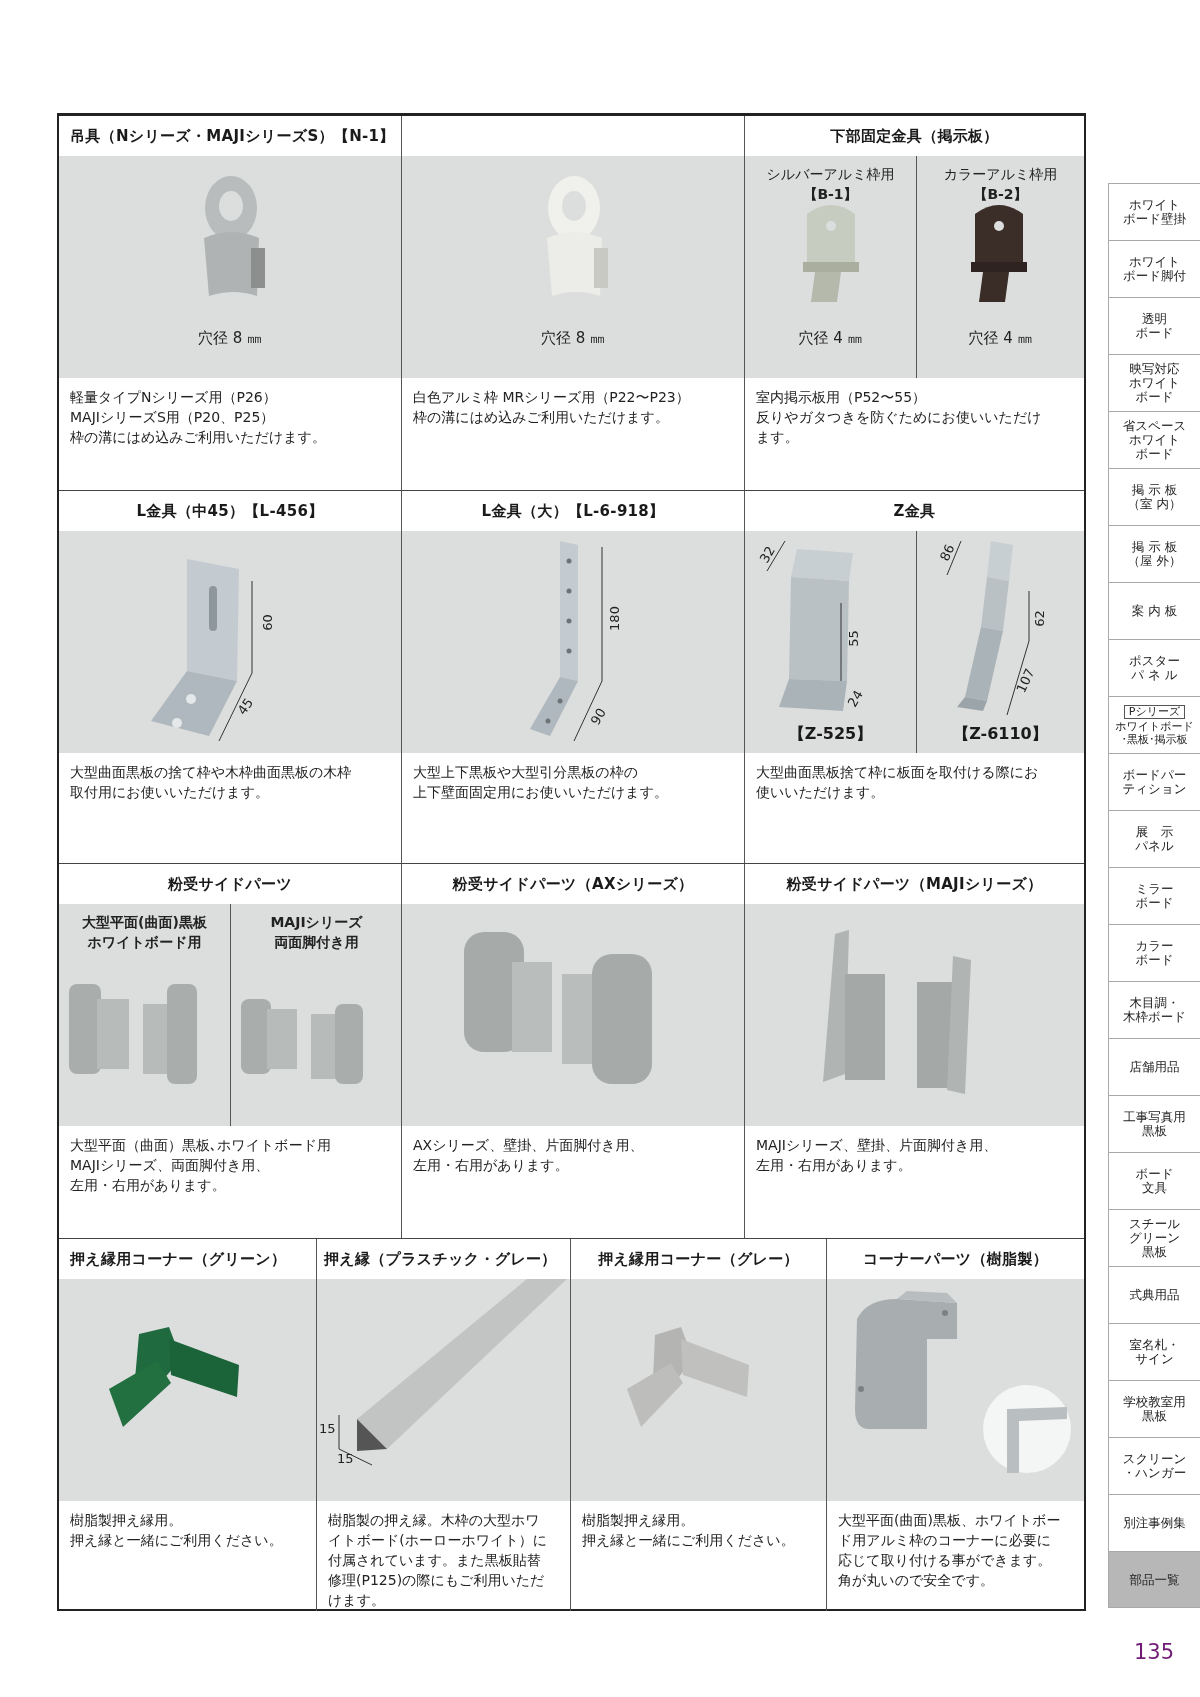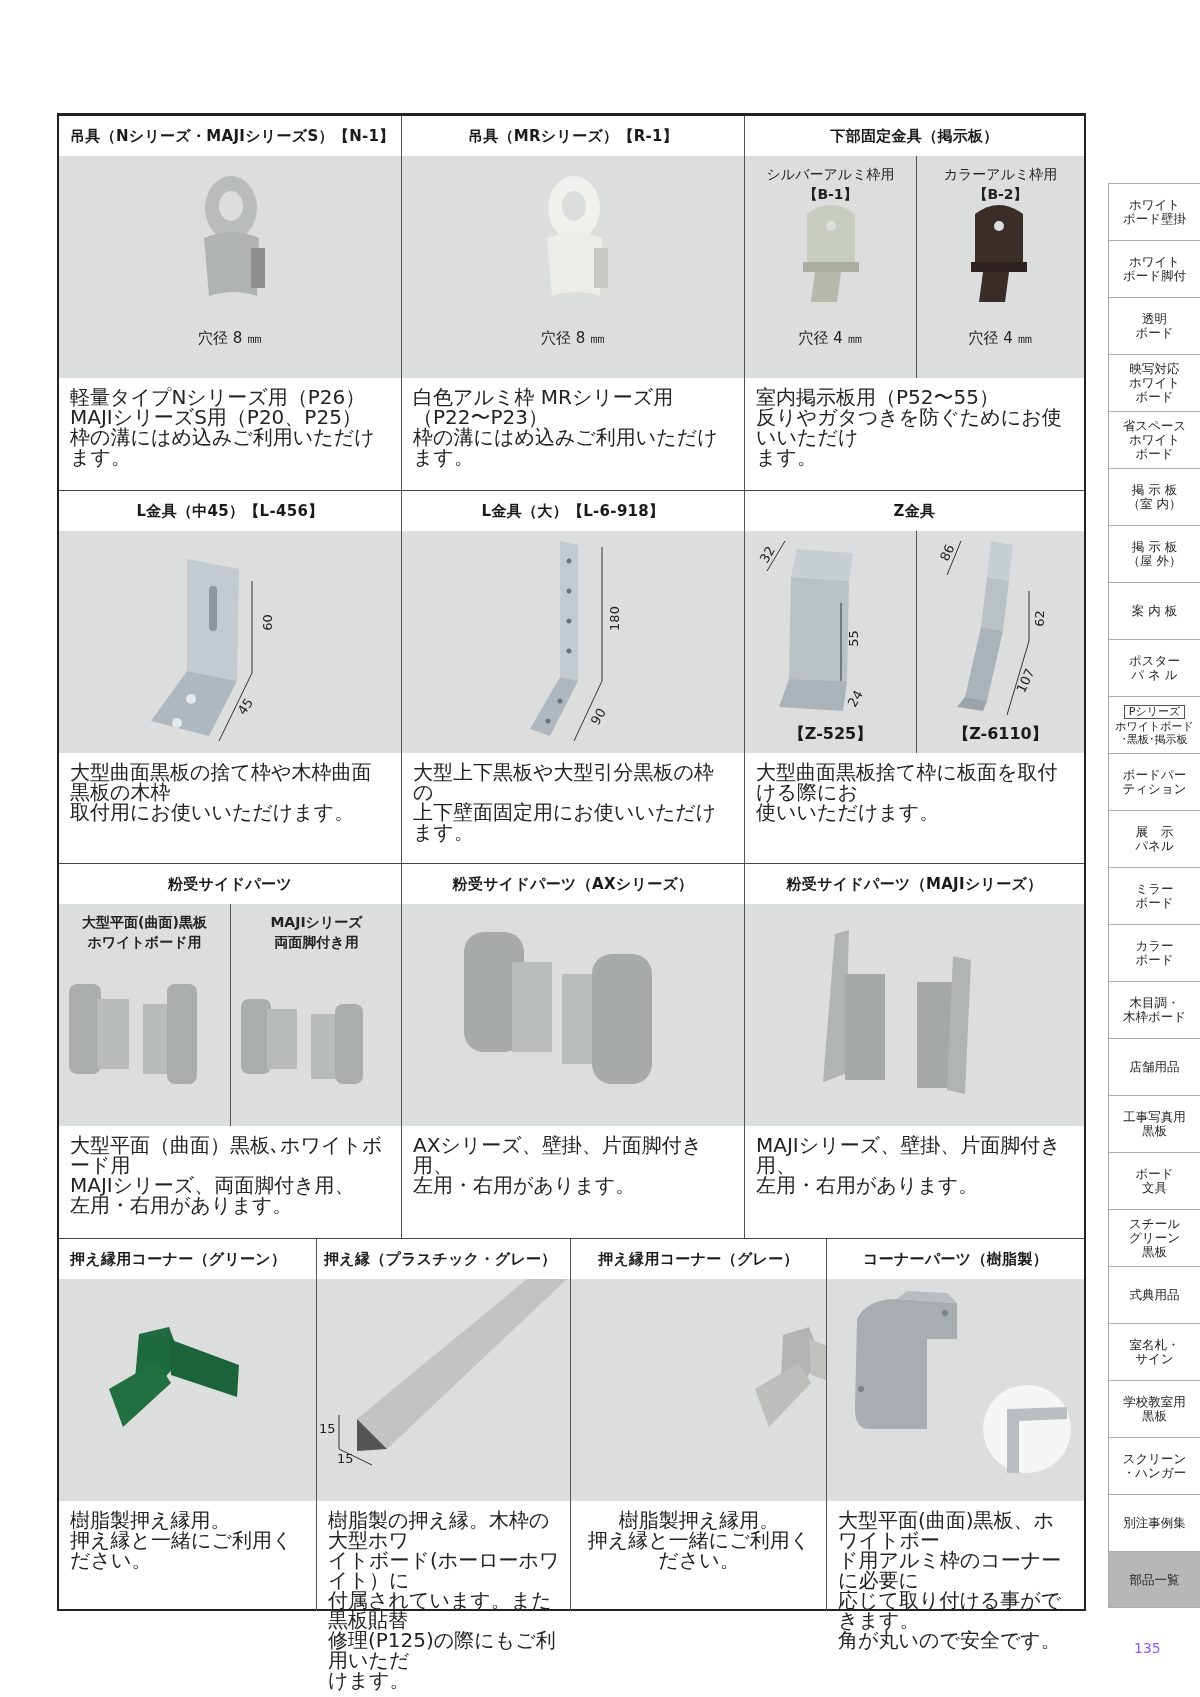--- a/index.html
+++ b/index.html
@@ -5,36 +5,36 @@
   html, body { margin:0; padding:0; }
   body { width:1200px; height:1697px; background:#fff; position:relative; font-family:"DejaVu Sans", "Liberation Sans", sans-serif; color:#1a1a1a; overflow:hidden; }
   .table { position:absolute; left:57px; top:113px; width:1029px; height:1498px; border:2px solid #222; border-top-width:3px; box-sizing:border-box; }
   .row { position:absolute; left:0; width:100%; border-bottom:1.5px solid #444; box-sizing:border-box; }
   .row:last-child { border-bottom:none; }
   .cell { position:absolute; top:0; bottom:0; border-right:1px solid #555; box-sizing:border-box; }
   .cell.last { border-right:none; }
   .hdr { position:absolute; left:0; right:0; top:0; height:40px; display:flex; align-items:center; justify-content:center; font-weight:bold; font-size:15px; letter-spacing:0.3px; white-space:nowrap; }
   .hdr.left { justify-content:flex-start; padding-left:11px; }
   .img { position:absolute; left:0; right:0; top:40px; height:222px; background:#dcdddd; overflow:hidden; }
-  .desc { position:absolute; left:0; right:0; top:262px; bottom:0; padding:9px 10px 0 11px; font-size:20px; line-height:20px; color:#222; }
+  .desc { position:absolute; left:0; right:0; top:262px; bottom:0; padding:9px 10px 0 11px; font-size:14px; line-height:20px; color:#222; }
   .sub { position:absolute; top:0; bottom:0; box-sizing:border-box; }
   .sub.div { border-right:1px solid #555; }
   .sublabel { position:absolute; left:0; right:0; top:8px; text-align:center; font-size:14px; line-height:20px; font-weight:bold; color:#222; }
   .sublabel.norm { font-weight:normal; }
   .caption { position:absolute; left:0; right:0; bottom:30px; text-align:center; font-size:15px; color:#222; }
   .dim { position:absolute; font-size:13px; color:#222; }
   .code { position:absolute; left:0; right:0; bottom:8px; text-align:center; font-weight:bold; font-size:16px; }
   svg { position:absolute; }
   .sidebar { position:absolute; left:1108px; top:183px; width:92px; }
   .tab { height:57px; border:1px solid #aaa; border-right:none; border-bottom:none; box-sizing:border-box; display:flex; align-items:center; justify-content:center; text-align:center; font-size:12.5px; line-height:14px; color:#222; background:#fff; white-space:pre-line; }
   .tab:last-child { border-bottom:1px solid #aaa; }
   .tab.active { background:#b7b7b7; }
   .tab .boxed { display:inline-block; border:1px solid #555; padding:0 4px; font-size:11px; line-height:12px; margin-bottom:1px; }
   .tab .small { font-size:11px; line-height:13px; }
-  .pagenum { position:absolute; left:1134px; top:1640px; font-size:14px; color:#8b5cf6; }
+  .pagenum { position:absolute; left:1134px; top:1640px; font-size:21px; color:#701a75; }
 </style>
 </head>
 <body>
 
 <div class="table">
 
   <div class="row" style="top:0;height:375px;">
     <div class="cell" style="left:0;width:343px;padding-left:12px;">
       <div class="hdr left">吊具（Nシリーズ・MAJIシリーズS）【N-1】</div>
       <div class="img">
@@ -46,21 +46,20 @@
         </svg>
         <div class="caption">穴径 8 ㎜</div>
       </div>
       <div class="desc">
         <div>軽量タイプNシリーズ用（P26）</div>
         <div>MAJIシリーズS用（P20、P25）</div>
         <div>枠の溝にはめ込みご利用いただけます。</div>
       </div>
     </div>
     <div class="cell" style="left:343px;width:343px;">
-      <div class="hdr">吊具（MRシリーズ）【R-1】</div>
       <div class="img">
         <svg width="343" height="222" viewBox="0 0 343 222">
           <ellipse cx="172" cy="52" rx="26" ry="32" fill="#f0f0ec"></ellipse>
           <ellipse cx="172" cy="50" rx="12" ry="15" fill="#dcdddd"></ellipse>
           <path d="M145 82 Q172 70 200 82 L198 140 Q175 132 150 140 Z" fill="#ecece8"></path>
           <rect x="192" y="92" width="14" height="40" fill="#c9c9c4"></rect>
         </svg>
         <div class="caption">穴径 8 ㎜</div>
       </div>
       <div class="desc">
@@ -284,21 +283,21 @@
         <div class="dim" style="left:20px;top:172px;">15</div>
       </div>
       <div class="desc">
         <div>樹脂製の押え縁。木枠の大型ホワ</div>
         <div>イトボード(ホーローホワイト）に</div>
         <div>付属されています。また黒板貼替</div>
         <div>修理(P125)の際にもご利用いただ</div>
         <div>けます。</div>
       </div>
     </div>
-    <div class="cell" style="left:512px;width:256px;text-align:center;">
+    <div class="cell" style="left:512px;width:256px;">
       <div class="hdr">押え縁用コーナー（グレー）</div>
       <div class="img">
         <svg width="256" height="222" viewBox="0 0 256 222">
           <path d="M84 56 L110 48 L122 80 L100 108 L82 100 Z" fill="#b4b4b2"></path>
           <path d="M110 60 L178 86 L176 118 L112 96 Z" fill="#c0c0be"></path>
           <path d="M56 110 L100 84 L112 104 L70 148 Z" fill="#bdbdbb"></path>
         </svg>
       </div>
       <div class="desc">
         <div>樹脂製押え縁用。</div>

